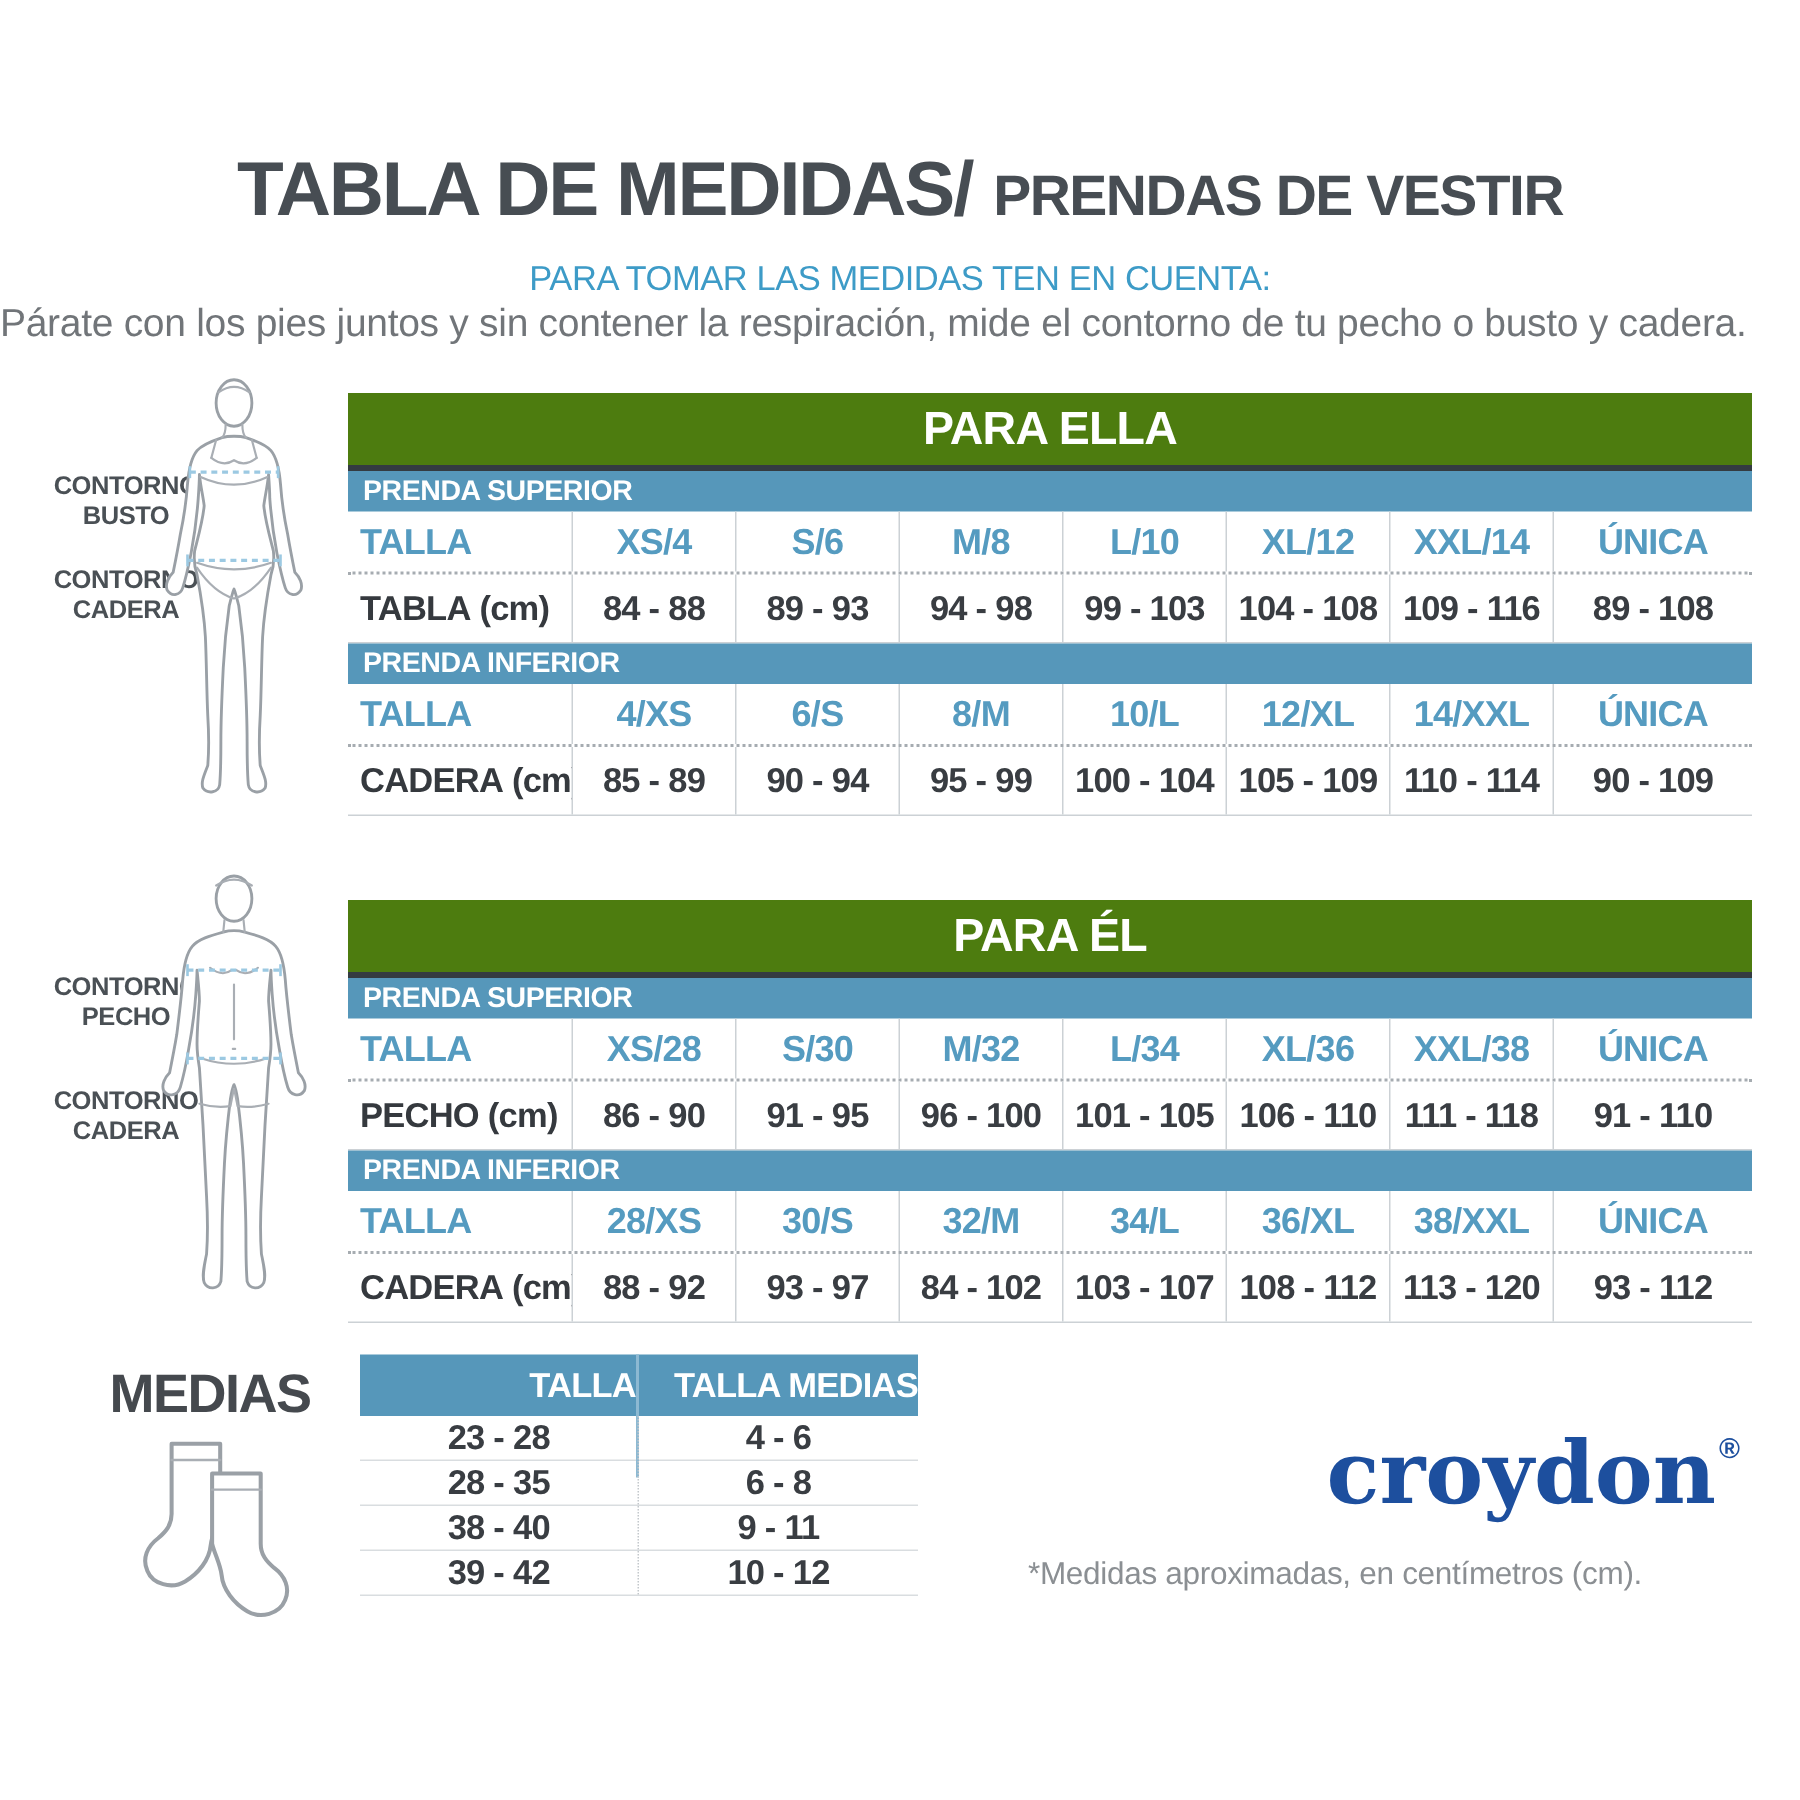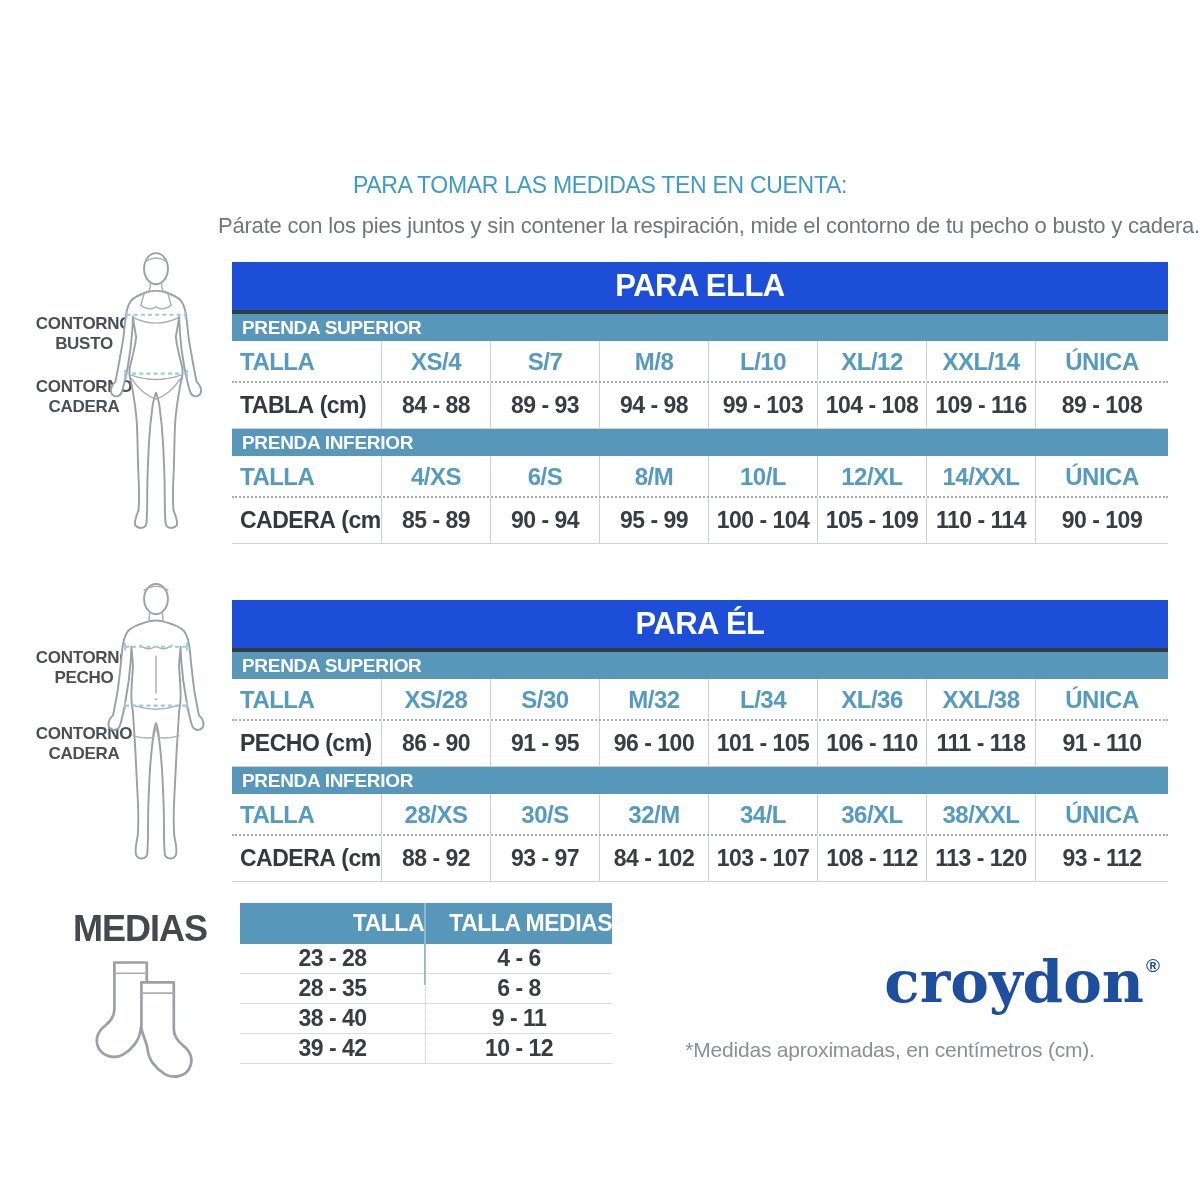--- a/index.html
+++ b/index.html
@@ -5,35 +5,35 @@
   html,body{margin:0;padding:0;background:#fff;}
   .canvas{position:relative;width:1200px;height:1200px;background:#ffffff;margin:0 auto;
           font-family:"Liberation Sans",sans-serif;overflow:hidden;}
 
   
   .title-wrap{position:absolute;top:96px;left:0;width:100%;text-align:center;color:#474d53;white-space:nowrap;}
   .title-main{font-size:51px;font-weight:800;letter-spacing:-1.5px;}
   .title-sub{font-size:38px;font-weight:700;letter-spacing:-1px;margin-left:14px;}
   .subtitle{position:absolute;top:172px;left:0;width:100%;text-align:center;
             font-size:23px;font-weight:400;color:#3d9bc7;letter-spacing:-.3px;}
-  .desc{position:absolute;top:200px;left:0;width:100%;text-align:right;
-        font-size:22px;color:#717579;letter-spacing:-.2px;margin-top:13px;}
+  .desc{position:absolute;top:200px;left:0;width:100%;text-align:left;
+        font-size:26px;color:#717579;letter-spacing:-.2px;}
 
   
   .fig{position:absolute;}
   .fig-label{position:absolute;width:112px;text-align:center;font-size:17px;font-weight:800;
              color:#4a5055;line-height:20px;letter-spacing:-.3px;}
   .outline{fill:#ffffff;stroke:#9aa0a6;stroke-width:2.4;stroke-linejoin:round;stroke-linecap:round;}
   .thin{fill:none;stroke:#a9aeb4;stroke-width:1.8;stroke-linecap:round;}
   .meas{fill:none;stroke:#9cc9e2;stroke-width:2.6;stroke-dasharray:5 4;}
   .tick{stroke:#9cc9e2;stroke-width:2.2;}
 
   
   .size-table{position:absolute;left:232px;width:936px;}
-  .tbl-title{height:48px;line-height:48px;background:#1d4ed8;border-bottom:4px solid #343b41;
+  .tbl-title{height:48px;line-height:48px;background:#4d7c0f;border-bottom:4px solid #343b41;
              color:#ffffff;text-align:center;font-size:31px;font-weight:800;letter-spacing:-.5px;}
   .band{height:27px;line-height:27px;background:#5697ba;color:#ffffff;
         font-size:19px;font-weight:800;padding-left:10px;letter-spacing:-.3px;}
   .row{display:grid;grid-template-columns:150px repeat(6,109px) 132px;}
   .row .cell{text-align:center;border-right:1px solid #ccd1d5;overflow:hidden;}
   .row .cell:last-child{border-right:none;}
   .size-row{height:40px;line-height:42px;border-bottom:2px dotted #a6acb1;}
   .size-row .cell{font-size:24px;font-weight:800;color:#559bc0;letter-spacing:-.5px;}
   .size-row .cell.first{text-align:left;padding-left:8px;}
   .val-row{height:45px;line-height:45px;border-bottom:1px solid #ccd1d5;}
@@ -59,20 +59,23 @@
   .logo-reg{font-family:"Liberation Sans",sans-serif;font-size:19px;font-weight:700;color:#1d4f9e;
             vertical-align:30px;margin-left:2px;}
   .note{position:absolute;left:630px;top:1038px;width:520px;text-align:center;
         font-size:21px;color:#8b8f93;letter-spacing:-.2px;}
 </style>
 </head>
 <body>
 
 <div class="canvas">
 
+  <div class="title-wrap">
+    <span class="title-main">TABLA DE MEDIDAS/</span><span class="title-sub">PRENDAS DE VESTIR</span>
+  </div>
   <div class="subtitle">PARA TOMAR LAS MEDIDAS TEN EN CUENTA:</div>
   <div class="desc">Párate con los pies juntos y sin contener la respiración, mide el contorno de tu pecho o busto y cadera.</div>
 
   <div class="fig-label" style="left:28px;top:314px;">CONTORNO BUSTO</div>
   <div class="fig-label" style="left:28px;top:377px;">CONTORNO CADERA</div>
   <svg class="fig" style="left:96px;top:248px;" width="120" height="318" viewBox="0 0 150 400">
     <path class="outline" d="M65,55
       C56,58 48,61 44,66 C39,72 37,82 36,94 C35,108 33,122 30,136 C28,148 26,158 24,168
       C20,172 17,178 19,183 C23,189 30,187 32,181 C35,172 37,162 39,152 C42,136 44,120 45,106
       C45.5,99 46,92 46,86
@@ -138,21 +141,21 @@
       <line class="tick" x1="114" y1="153" x2="114" y2="163"></line>
   </svg>
 
   <section class="size-table" style="top:262px;">
     <div class="tbl-title">PARA ELLA</div>
 
     <div class="band">PRENDA SUPERIOR</div>
     <div class="row size-row">
       <div class="cell first">TALLA</div>
       <div class="cell">XS/4</div>
-      <div class="cell">S/7</div>
+      <div class="cell">S/6</div>
       <div class="cell">M/8</div>
       <div class="cell">L/10</div>
       <div class="cell">XL/12</div>
       <div class="cell">XXL/14</div>
       <div class="cell">ÚNICA</div>
     </div>
     <div class="row val-row">
       <div class="cell first"><span class="m-name">TABLA</span>&nbsp;<span class="m-unit">(cm)</span></div>
       <div class="cell">84 - 88</div>
       <div class="cell">89 - 93</div>

